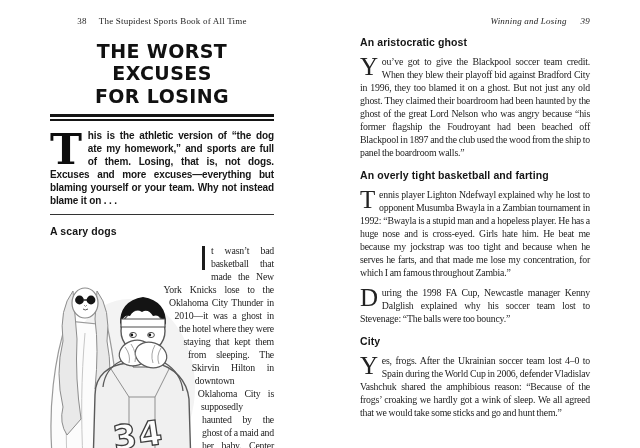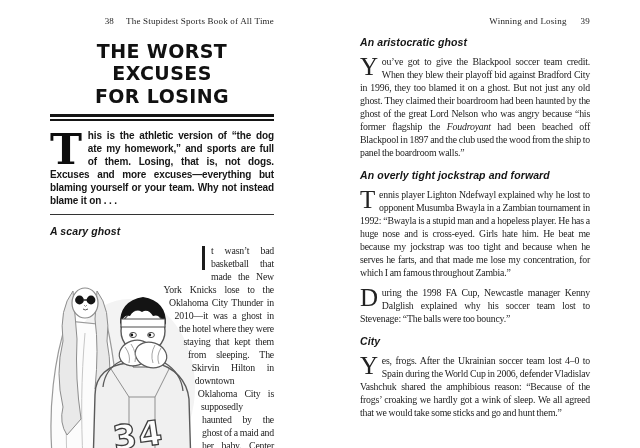--- a/index.html
+++ b/index.html
@@ -6,22 +6,22 @@
   html,body { width:640px; height:448px; background:#ffffff; overflow:hidden;
               font-family:"Liberation Serif", serif; color:#1c1c1c; }
   .spread { position:relative; width:640px; height:448px; background:#fff; }
 
   .page { position:absolute; top:16px; }
   .page.left  { left:50px;  width:224px; }
   .page.right { left:360px; width:230px; }
 
   
   .rh { font-size:9px; letter-spacing:.2px; color:#242424; }
-  .rh.left-rh  { text-align:right; }
-  .rh.right-rh { text-align:right; }
+  .rh.left-rh  { text-align:center; }
+  .rh.right-rh { text-align:right;font-style:italic; }
   .rh-num { font-weight:normal; }
   .rh.left-rh .rh-num  { margin-right:12px; }
   .rh.right-rh .rh-num { margin-left:14px; }
 
   
   .title { margin-top:16px; text-align:center;
            font-family:"DejaVu Sans", sans-serif; font-weight:bold;
            font-size:19px; line-height:21px; letter-spacing:.4px; color:#111;
            transform:scaleY(1.06); }
   .title .tl { display:block; }
@@ -32,27 +32,27 @@
 
   
   .intro { margin-top:8px; font-family:"Liberation Sans", sans-serif;
            font-weight:bold; font-size:10px; line-height:13px;
            letter-spacing:-.15px; text-align:justify; color:#161616; }
   .dropcap-big { float:left; font-family:"DejaVu Serif", serif; font-weight:bold;
                  font-size:43px; line-height:36px; margin:2px 6px 0 0; color:#0d0d0d; }
 
   
   .sec-head { margin-top:10px; font-family:"Liberation Sans", sans-serif;
-              font-weight:bold; font-size:10.5px; letter-spacing:.1px; color:#151515;font-style:italic; }
+              font-weight:bold; font-size:10.5px; letter-spacing:.1px; color:#151515; }
 
   
   .body { margin-top:7px; font-size:9.8px; line-height:13px;
           letter-spacing:-.2px; word-spacing:-.4px;
           text-align:justify; color:#222; }
-  .body .it { font-style:italic; }
+  .body .it { }
 
   .dropcap2 { float:left; font-family:"Liberation Serif", serif;
               font-size:25px; line-height:22px; margin:1px 4px 0 0; color:#222; }
   .dropbar  { float:left; width:3px; height:24px; background:#1c1c1c;
               margin:2px 6px 1px 0; font-size:0; color:transparent; overflow:hidden; }
 
   
   .illu { float:left; width:158px; height:198px;
           margin:25px 7px 0 -13px;
           shape-outside: polygon(0 0, 46% 0, 57% 6%, 69% 20%, 79% 36%, 89% 56%, 96% 76%, 100% 100%, 0 100%);
@@ -73,21 +73,21 @@
       <span class="tl">THE WORST EXCUSES</span>
       <span class="tl">FOR LOSING</span>
     </h1>
 
     <div class="double-rule"></div>
 
     <p class="intro"><span class="dropcap-big">T</span><span>his is the athletic version of “the dog ate my homework,” and sports are full of them. Losing, that is, not dogs. Excuses and more excuses—everything but blaming yourself or your team. Why not instead blame it on . . .</span></p>
 
     <div class="thin-rule"></div>
 
-    <h2 class="sec-head">A scary ghost</h2>
+    <h2 class="sec-head">A scary dogs</h2>
 
     <p class="body"><span class="illu">
           <svg viewBox="0 0 158 198" xmlns="http://www.w3.org/2000/svg">
 
           <ellipse cx="92" cy="118" rx="66" ry="88" fill="#f3f3f3"></ellipse>
 
           <path d="M30 52 C18 86 10 140 16 196 L86 196 C82 150 80 100 70 56 Z" fill="#fcfcfc" stroke="#9a9a9a" stroke-width="1.2"></path>
           <path d="M34 70 C30 110 28 150 30 190 M48 64 C44 110 44 150 46 192" fill="none" stroke="#c7c7c7" stroke-width="1"></path>
 
           <path d="M36 22 Q22 40 26 72 Q18 104 26 138 Q22 154 30 166 L44 150 Q38 110 40 70 Z" fill="#e9e9e9" stroke="#8d8d8d" stroke-width="1"></path>
@@ -133,21 +133,21 @@
   </section>
 
   <section class="page right">
     <header class="rh right-rh">
       <span class="rh-title">Winning and Losing</span><span class="rh-num">39</span>
     </header>
 
     <h2 class="sec-head">An aristocratic ghost</h2>
     <p class="body"><span class="dropcap2">Y</span><span>ou’ve got to give the Blackpool soccer team credit. When they blew their playoff bid against Bradford City in 1996, they too blamed it on a ghost. But not just any old ghost. They claimed their boardroom had been haunted by the ghost of the great Lord Nelson who was angry because “his former flagship the </span><span class="it">Foudroyant</span><span> had been beached off Blackpool in 1897 and the club used the wood from the ship to panel the boardroom walls.”</span></p>
 
-    <h2 class="sec-head">An overly tight jockstrap and forward</h2>
+    <h2 class="sec-head">An overly tight basketball and farting</h2>
     <p class="body"><span class="dropcap2">T</span><span>ennis player Lighton Ndefwayl explained why he lost to opponent Musumba Bwayla in a Zambian tournament in 1992: “Bwayla is a stupid man and a hopeless player. He has a huge nose and is cross-eyed. Girls hate him. He beat me because my jockstrap was too tight and because when he serves he farts, and that made me lose my concentration, for which I am famous throughout Zambia.”</span></p>
 
     <p class="body"><span class="dropcap2">D</span><span>uring the 1998 FA Cup, Newcastle manager Kenny Dalglish explained why his soccer team lost to Stevenage: “The balls were too bouncy.”</span></p>
 
     <h2 class="sec-head">City</h2>
     <p class="body"><span class="dropcap2">Y</span><span>es, frogs. After the Ukrainian soccer team lost 4–0 to Spain during the World Cup in 2006, defender Vladislav Vashchuk shared the amphibious reason: “Because of the frogs’ croaking we hardly got a wink of sleep. We all agreed that we would take some sticks and go and hunt them.”</span></p>
   </section>
 
 </div>
 

